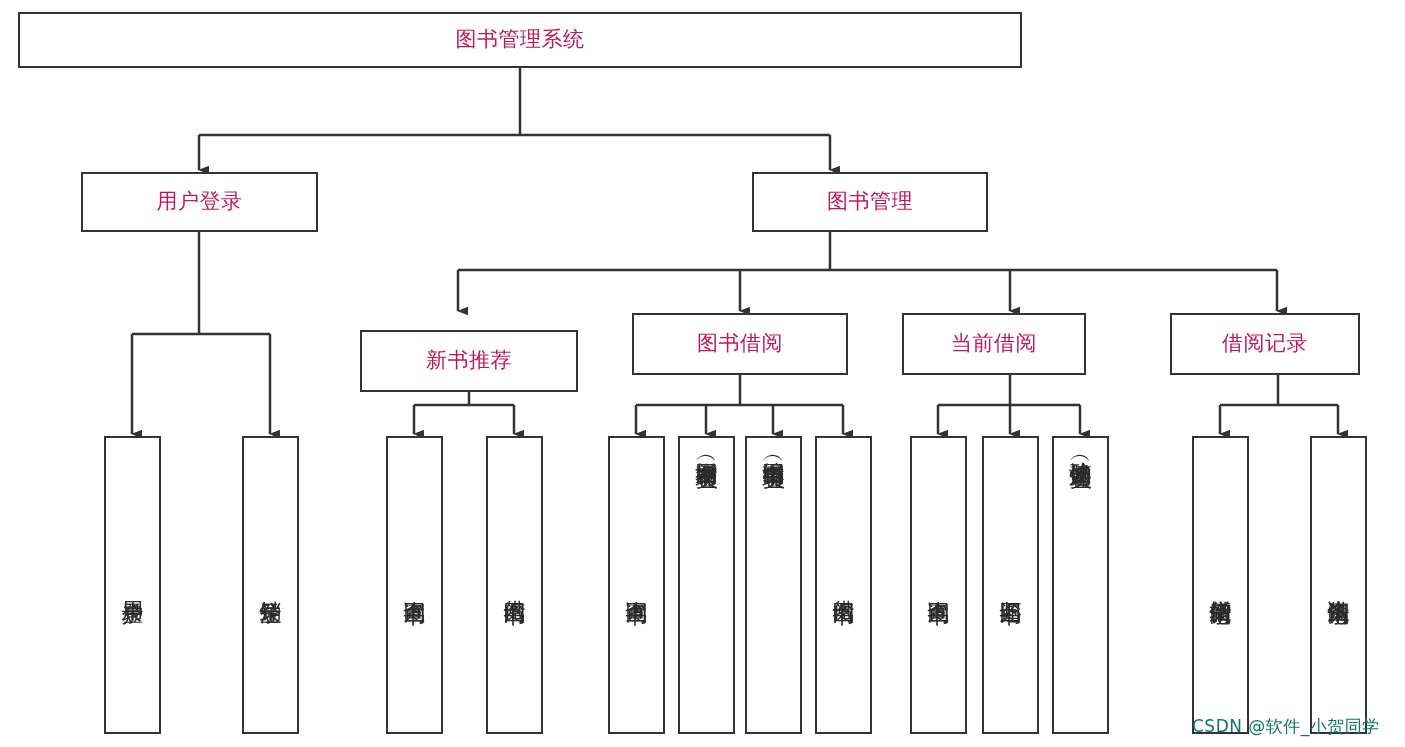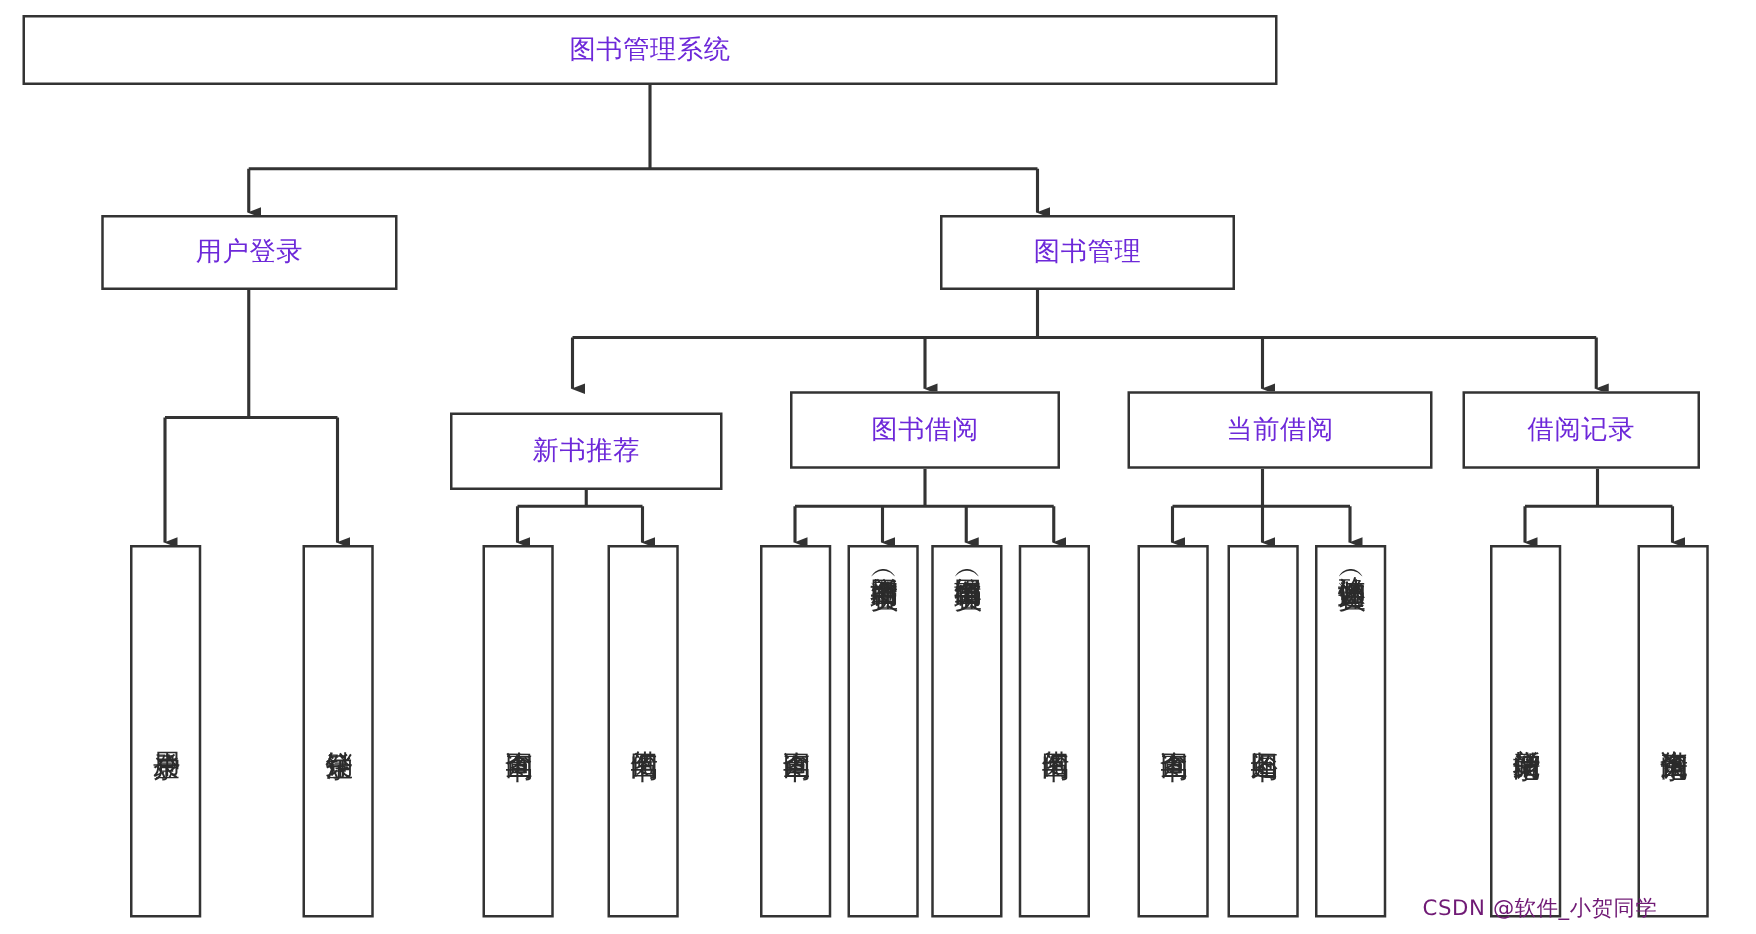--- a/index.html
+++ b/index.html
@@ -37,21 +37,21 @@
     align-items: center;
     justify-content: center;
     overflow: hidden;
   }
   .node-box.horizontal-node {
     padding: 2px 6px;
   }
   .node-label-h {
     font-size: 21px;
     line-height: 1.1;
-    color: #6d28d9;
+    color: #be185d;
     white-space: nowrap;
     letter-spacing: 0.5px;
     text-align: center;
   }
   .node-box.vertical-node {
     align-items: flex-start;
     justify-content: center;
     padding-top: 6px;
   }
   .node-box.vertical-node.center-text {
@@ -134,21 +134,21 @@
       </div>
       <div class="node-box horizontal-node" style="left: 712px; top: 172px; width: 236px; height: 60px; margin-left: 40px;">
         <span class="node-label-h">图书管理</span>
       </div>
       <div class="node-box horizontal-node" style="left: 360px; top: 330px; width: 218px; height: 62px;">
         <span class="node-label-h">新书推荐</span>
       </div>
       <div class="node-box horizontal-node" style="left: 632px; top: 313px; width: 216px; height: 62px;">
         <span class="node-label-h">图书借阅</span>
       </div>
-      <div class="node-box horizontal-node" style="left: 902px; top: 313px; width: 244px; height: 62px;">
+      <div class="node-box horizontal-node" style="left: 902px; top: 313px; width: 184px; height: 62px;">
         <span class="node-label-h">当前借阅</span>
       </div>
       <div class="node-box horizontal-node" style="left: 1170px; top: 313px; width: 190px; height: 62px;">
         <span class="node-label-h">借阅记录</span>
       </div>
       <div class="node-box vertical-node center-text" style="left: 104px; top: 436px; width: 57px; height: 298px;">
         <span class="node-label-v">用户登录</span>
       </div>
       <div class="node-box vertical-node center-text" style="left: 242px; top: 436px; width: 57px; height: 298px;">
         <span class="node-label-v">注销登录</span>
@@ -181,15 +181,15 @@
         <span class="node-label-v">确认归还（管理员）</span>
       </div>
       <div class="node-box vertical-node center-text" style="left: 1192px; top: 436px; width: 57px; height: 298px;">
         <span class="node-label-v">新增借阅记录</span>
       </div>
       <div class="node-box vertical-node center-text" style="left: 1310px; top: 436px; width: 57px; height: 298px;">
         <span class="node-label-v">查询借阅记录</span>
       </div>
     </div>
 
-  <div class="watermark" style="left: 1138px; top: 715px; color: #701a75;">CSDN @软件_小贺同学</div>
+  <div class="watermark" style="left: 1192px; top: 715px; color: #0f766e;">CSDN @软件_小贺同学</div>
 
 </div>
 
 </body></html>

